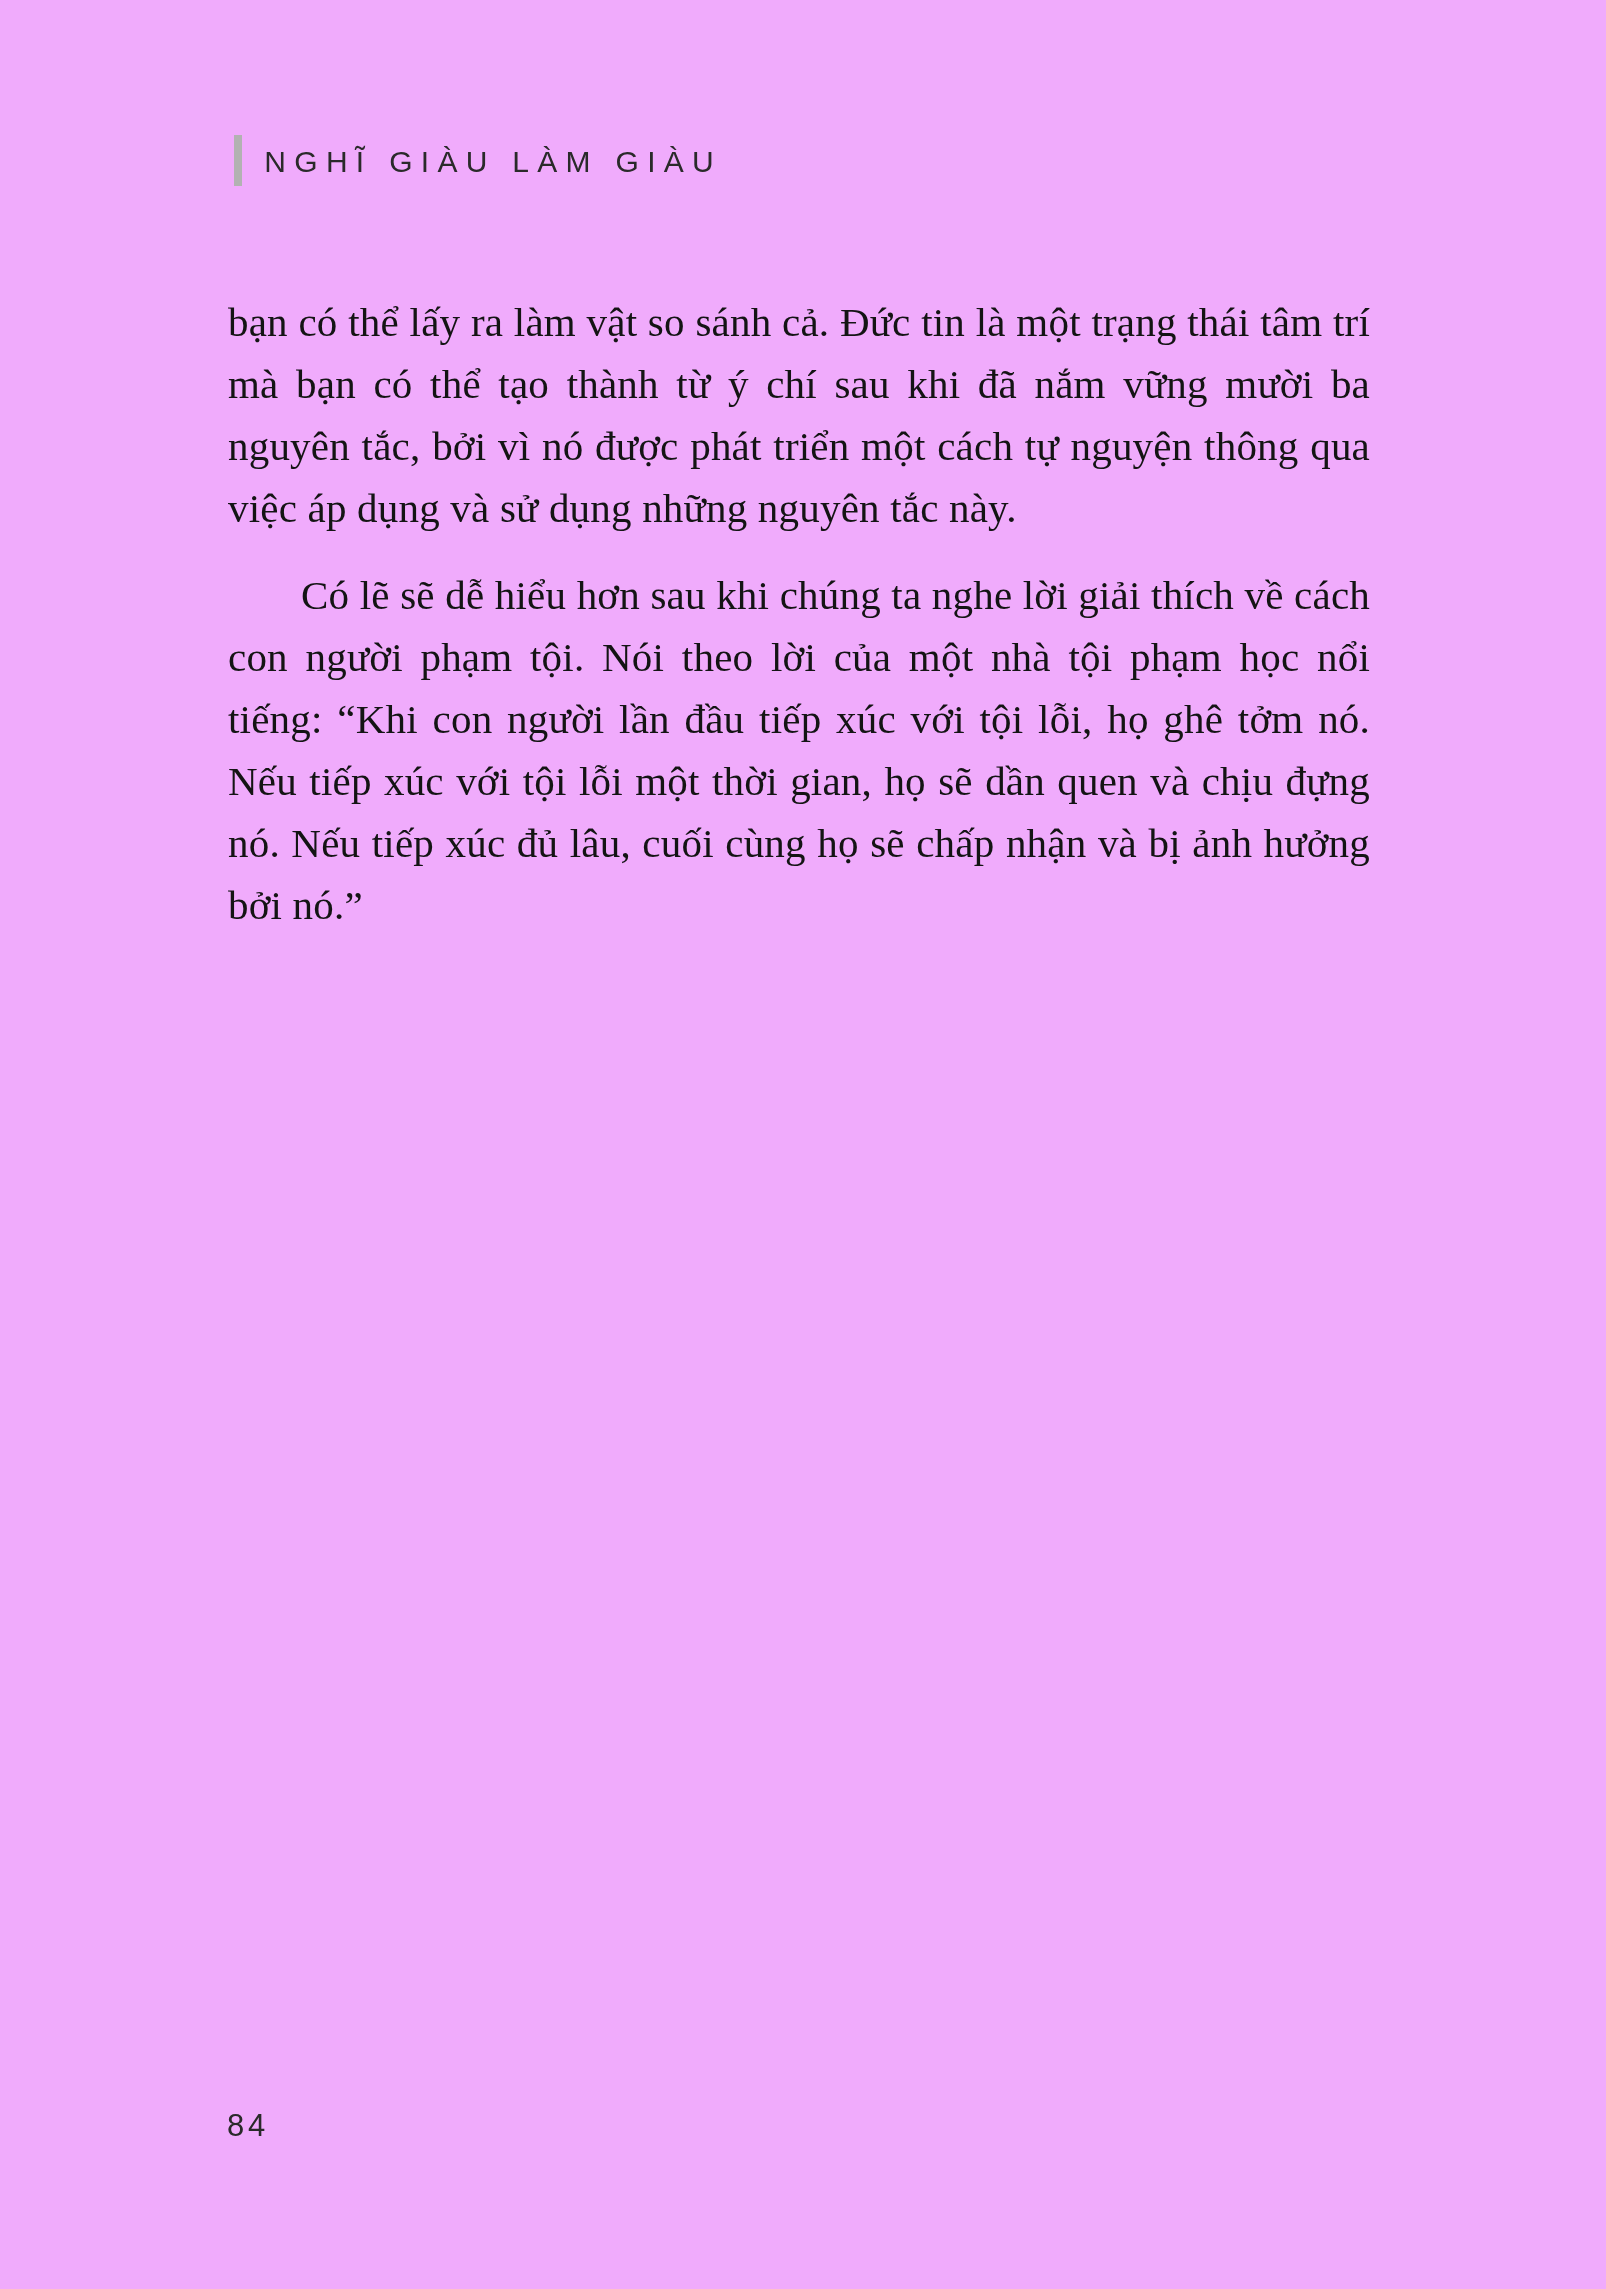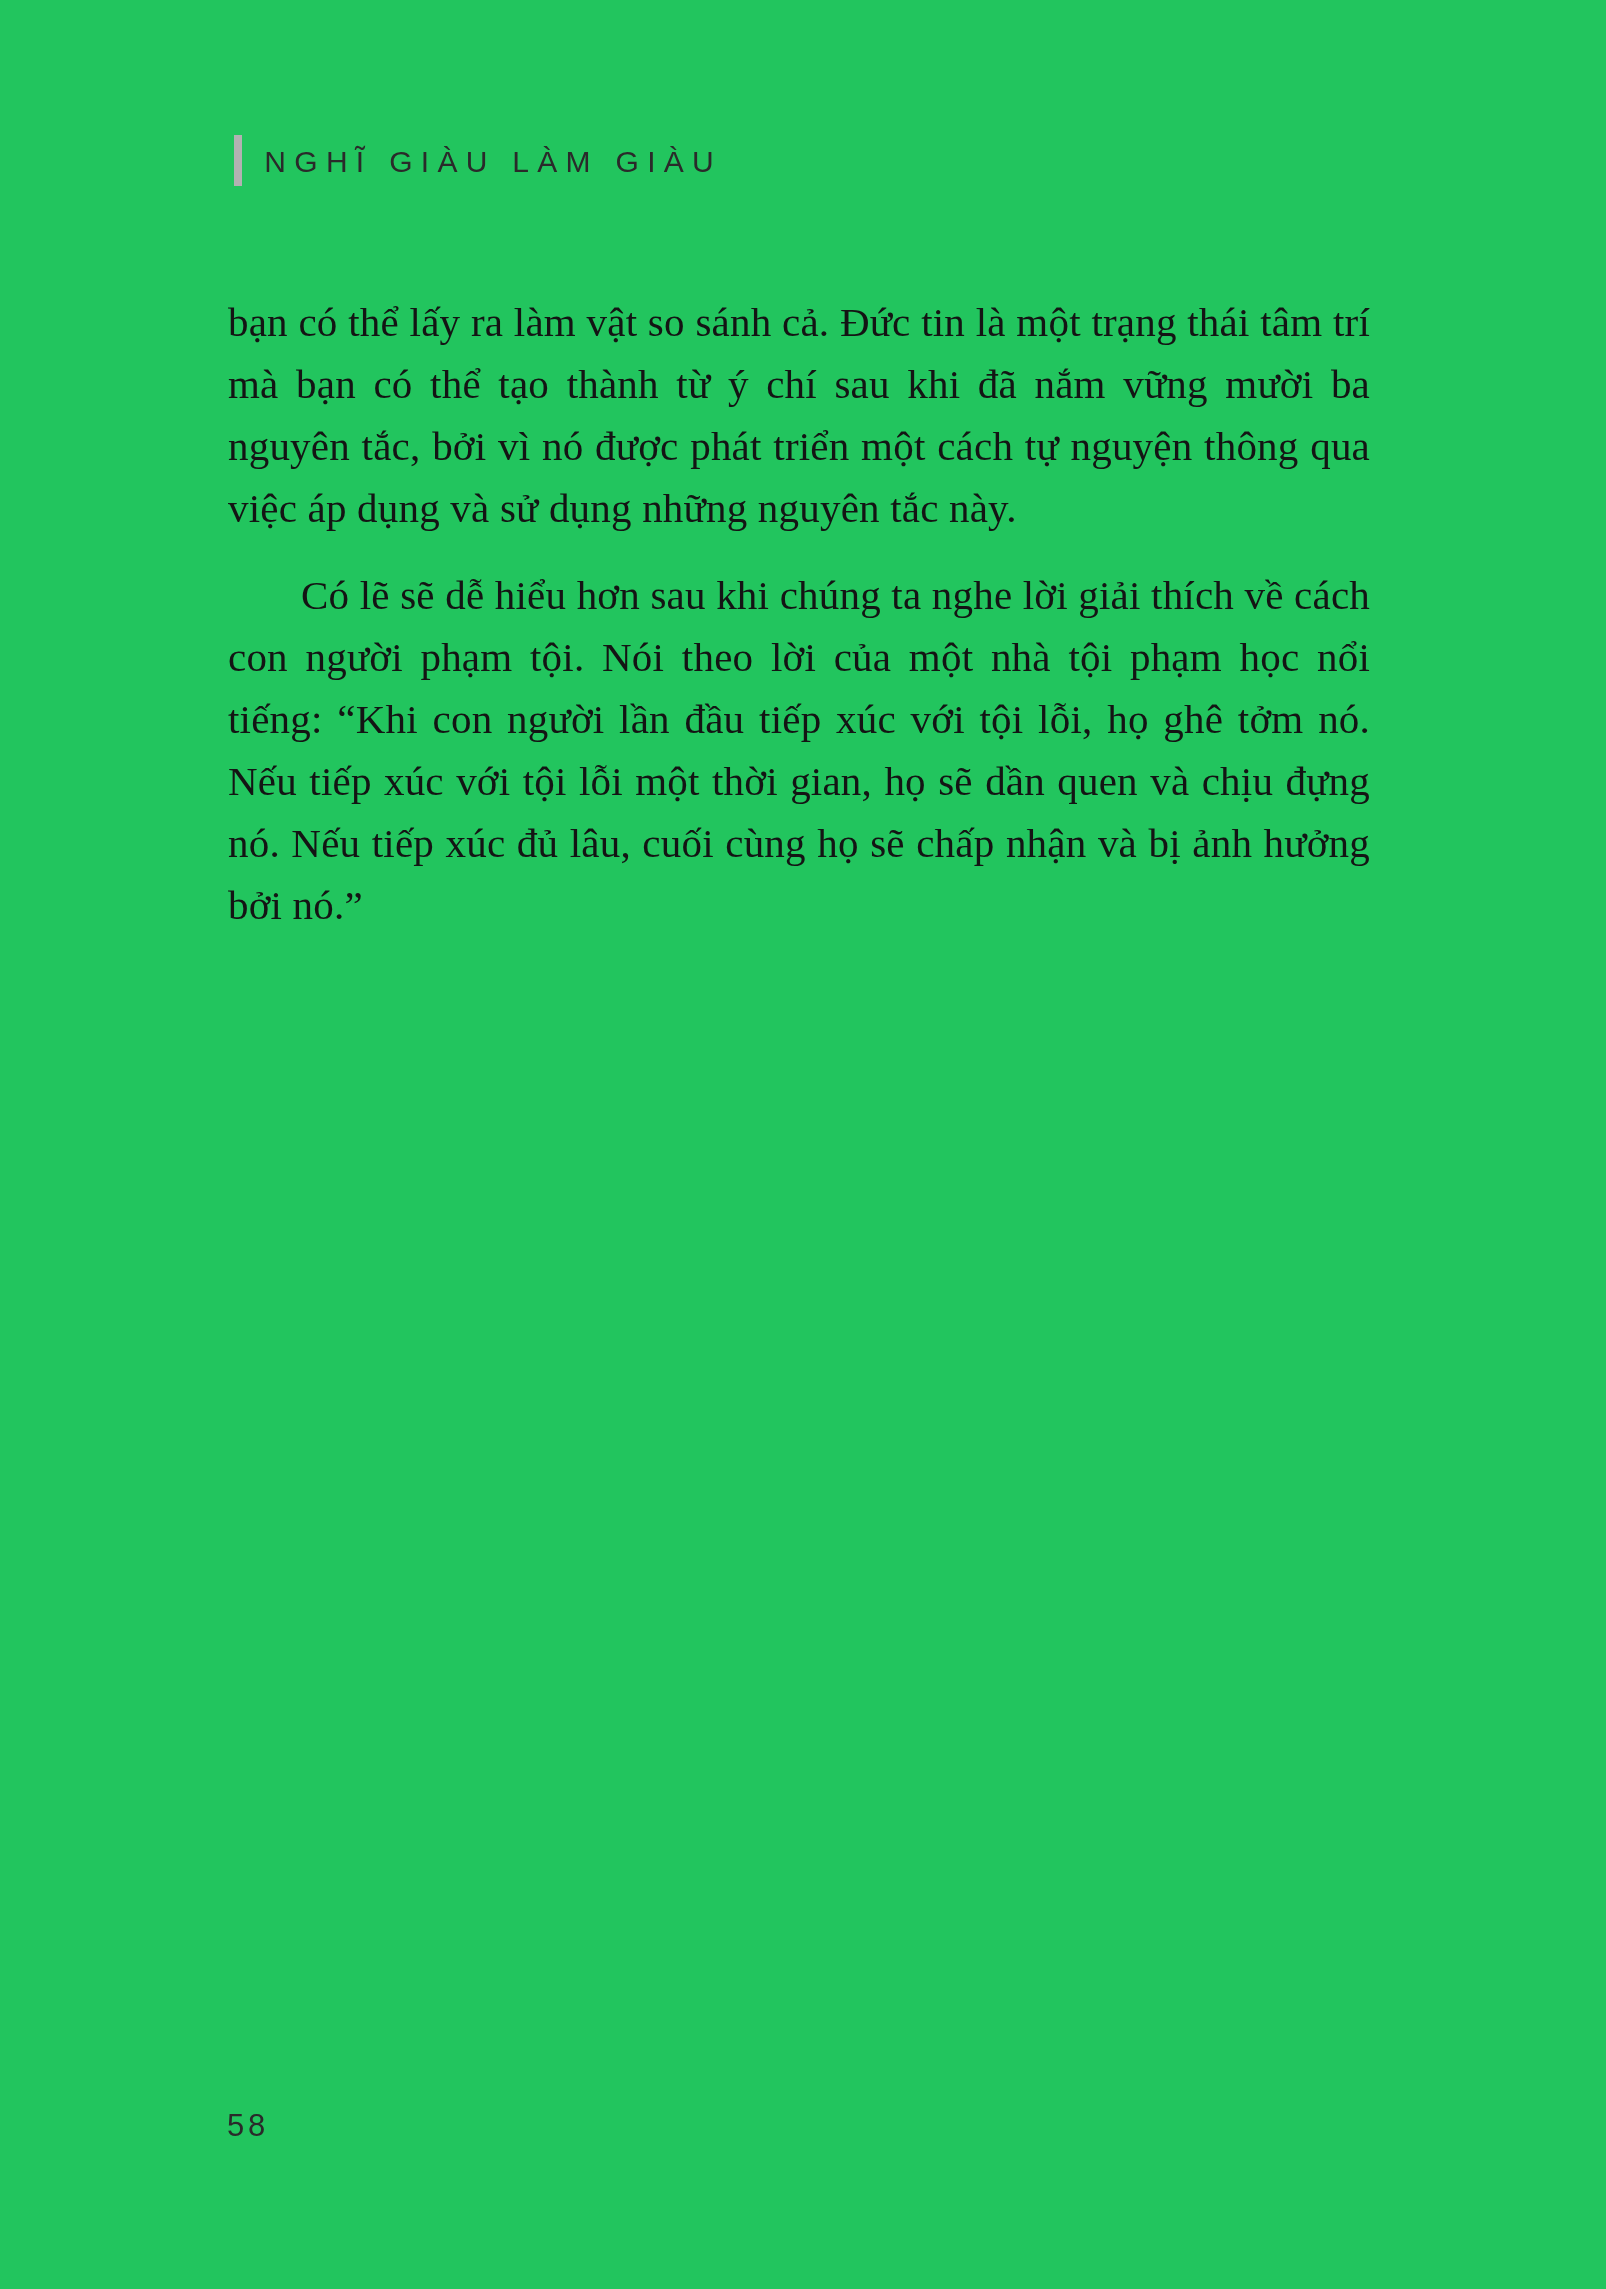--- a/index.html
+++ b/index.html
@@ -4,21 +4,21 @@
 <style>
   html, body {
     margin: 0;
     padding: 0;
     background: #ffffff;
   }
   .page {
     position: relative;
     width: 1606px;
     height: 2289px;
-    background: #22c55e;
+    background: #f0abfc;
     color: #141414;
     font-family: "Liberation Serif", serif;
     overflow: hidden;
   }
   .running-header {
     position: absolute;
     left: 234px;
     top: 135px;
     display: flex;
     align-items: center;
@@ -90,16 +90,16 @@
   <div class="body-text">
     <p class="para continuation">bạn có thể lấy ra làm vật so sánh cả. Đức tin là một trạng thái tâm trí mà bạn có thể tạo thành từ ý chí sau khi đã nắm vững mười ba nguyên tắc, bởi vì nó được phát triển một cách tự nguyện thông qua việc áp dụng và sử dụng những nguyên tắc này.</p>
 
 
     <p class="para">Có lẽ sẽ dễ hiểu hơn sau khi chúng ta nghe lời giải thích về cách con người phạm tội. Nói theo lời của một nhà tội phạm học nổi tiếng: “Khi con người lần đầu tiếp xúc với tội lỗi, họ ghê tởm nó. Nếu tiếp xúc với tội lỗi một thời gian, họ sẽ dần quen và chịu đựng nó. Nếu tiếp xúc đủ lâu, cuối cùng họ sẽ chấp nhận và bị ảnh hưởng bởi nó.”</p>
 
 
 
   </div>
 
-  <div class="page-number">58</div>
+  <div class="page-number">84</div>
 
 </div>
 
 
 </body></html>

